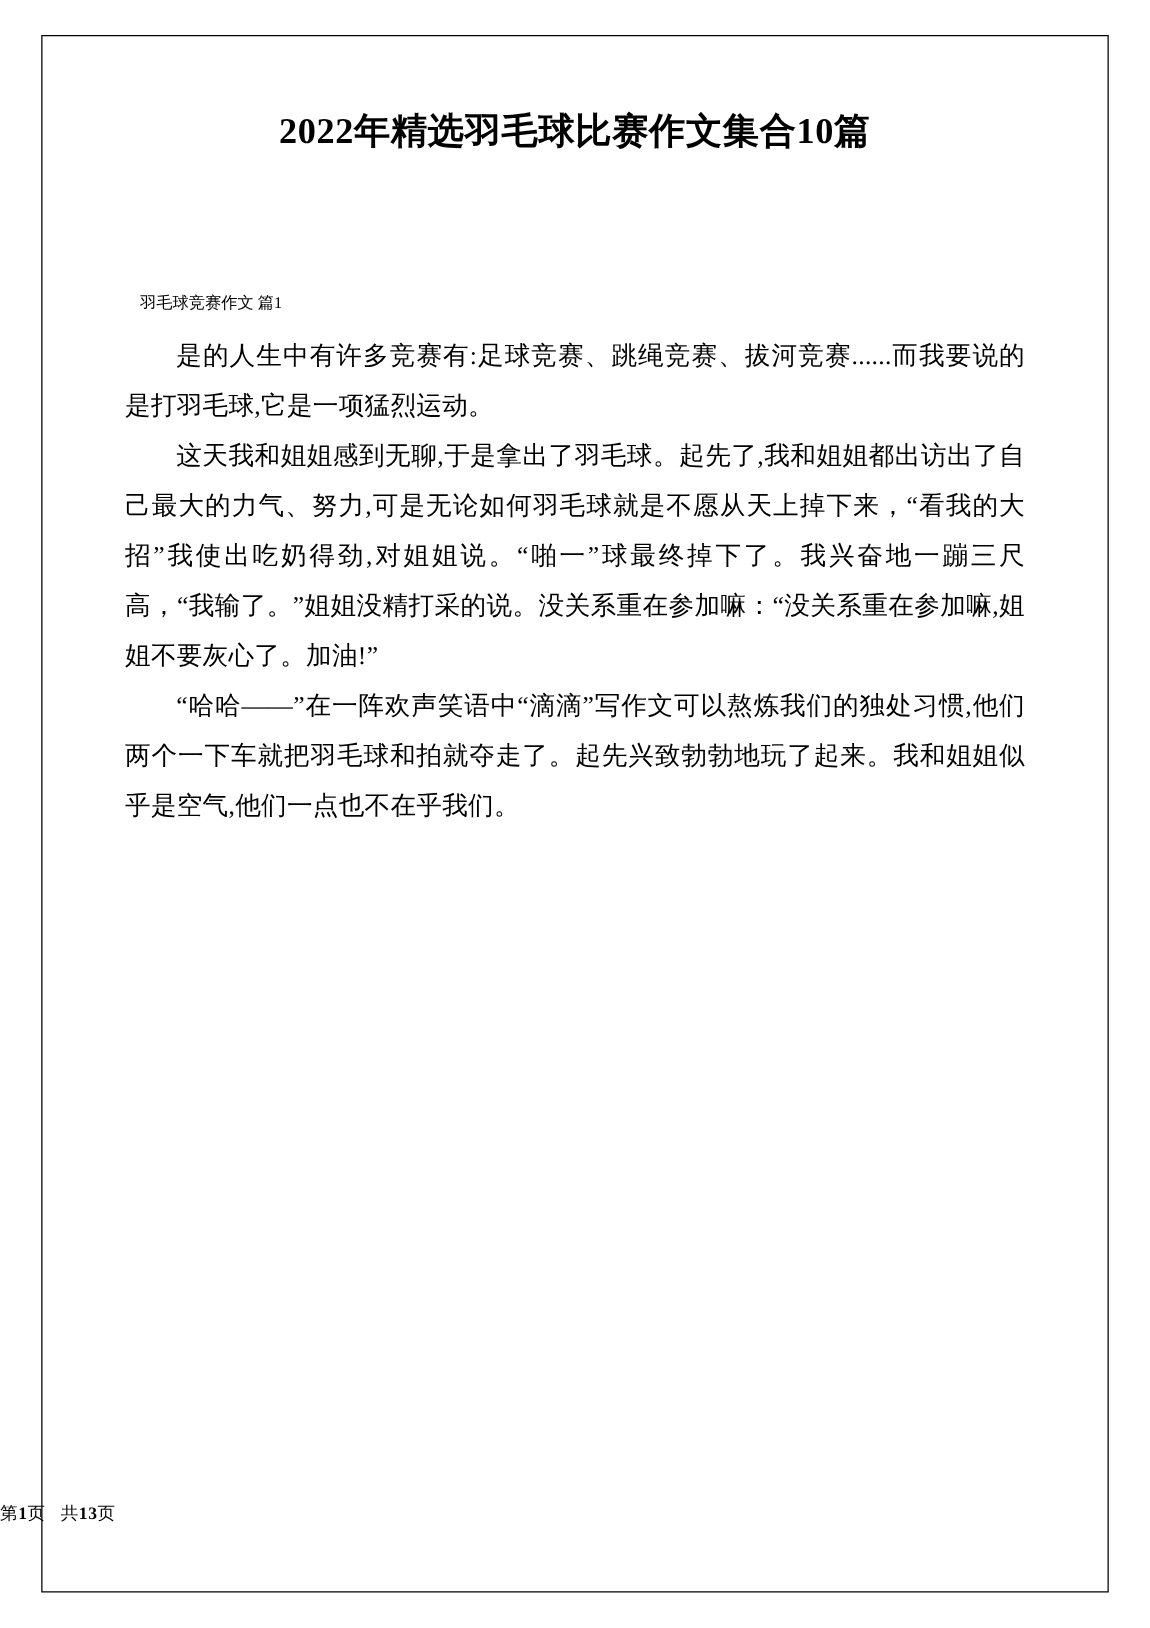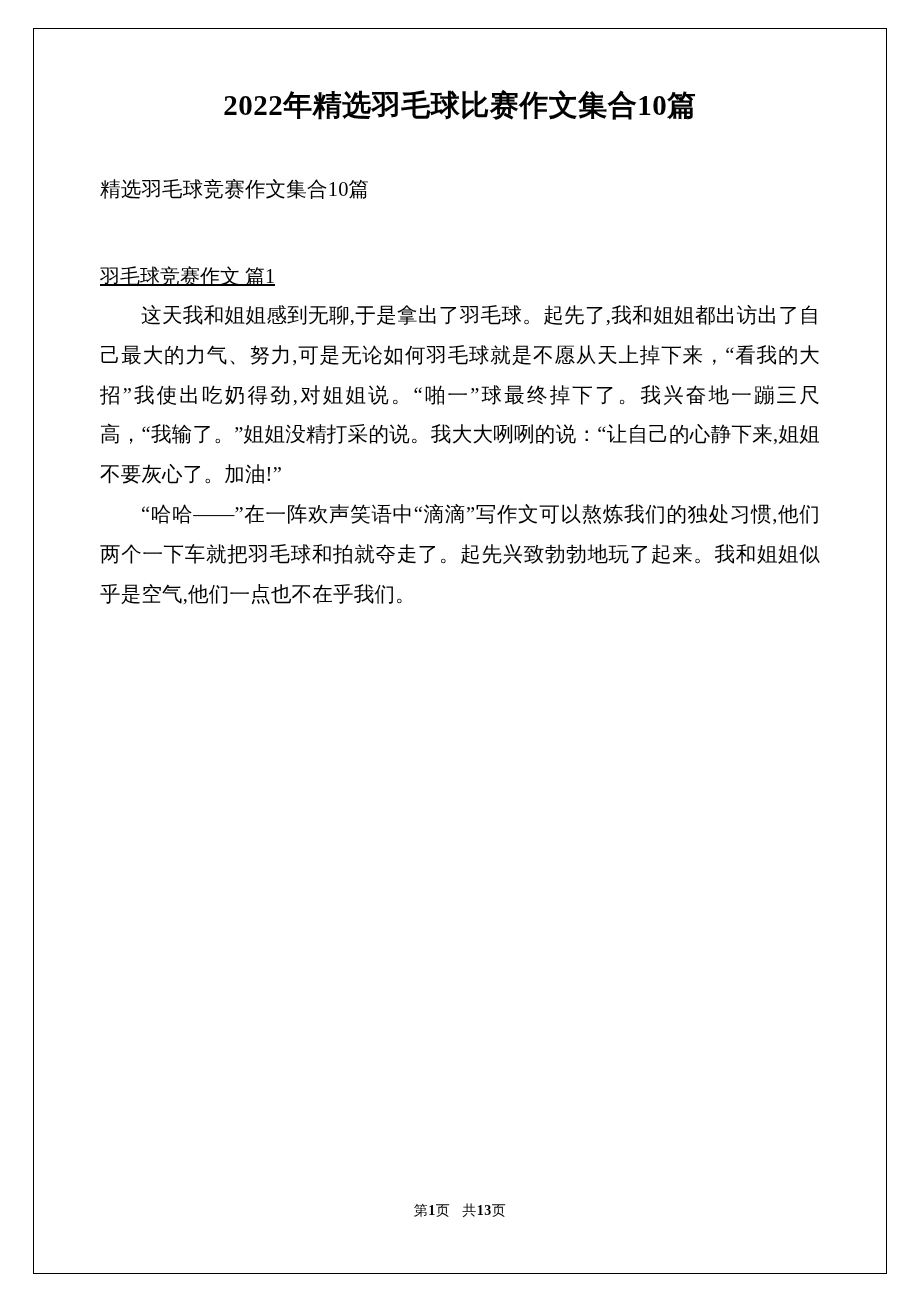--- a/index.html
+++ b/index.html
@@ -58,55 +58,53 @@
   .para.indent {
     text-indent: 2em;
   }
   .gap-small {
     height: 7px;
   }
   .gap-med {
     height: 40px;
   }
   .section-head {
-    font-size: 20px;
+    font-size: 13px;
     line-height: 1.95;
-    margin: 0;
-    text-decoration: underline;
+    margin: 12px;
   }
   .footer {
     position: absolute;
     left: 0;
     top: 1202px;
     width: 920px;
-    text-align: center;
     font-size: 14px;
     letter-spacing: 0.5px;
   }
   .footer .pg {
     font-weight: bold;
   }
 </style>
 </head>
 <body>
 
 <div class="page">
   <div class="page-border"></div>
 
   <div class="content">
     <h1 class="doc-title">2022年精选羽毛球比赛作文集合10篇</h1>
 
-    <p class="para">精选羽毛球竞赛作文集合10篇</p>
     <div class="gap-small"></div>
 
 
     <div class="gap-med"></div>
 
     <p class="section-head">羽毛球竞赛作文  篇1</p>
 
-    <p class="para indent">这天我和姐姐感到无聊,于是拿出了羽毛球。起先了,我和姐姐都出访出了自己最大的力气、努力,可是无论如何羽毛球就是不愿从天上掉下来，“看我的大招”我使出吃奶得劲,对姐姐说。“啪一”球最终掉下了。我兴奋地一蹦三尺高，“我输了。”姐姐没精打采的说。我大大咧咧的说：“让自己的心静下来,姐姐不要灰心了。加油!”</p>
+    <p class="para indent">是的人生中有许多竞赛有:足球竞赛、跳绳竞赛、拔河竞赛......而我要说的是打羽毛球,它是一项猛烈运动。</p>
+    <p class="para indent">这天我和姐姐感到无聊,于是拿出了羽毛球。起先了,我和姐姐都出访出了自己最大的力气、努力,可是无论如何羽毛球就是不愿从天上掉下来，“看我的大招”我使出吃奶得劲,对姐姐说。“啪一”球最终掉下了。我兴奋地一蹦三尺高，“我输了。”姐姐没精打采的说。没关系重在参加嘛：“没关系重在参加嘛,姐姐不要灰心了。加油!”</p>
     <p class="para indent">“哈哈——”在一阵欢声笑语中“滴滴”写作文可以熬炼我们的独处习惯,他们两个一下车就把羽毛球和拍就夺走了。起先兴致勃勃地玩了起来。我和姐姐似乎是空气,他们一点也不在乎我们。</p>
   </div>
 
   <div class="footer">
     <span>第</span><span class="pg">1</span><span>页</span>&nbsp;&nbsp;&nbsp;<span>共</span><span class="pg">13</span><span>页</span>
   </div>
 </div>
 
 </body></html>

